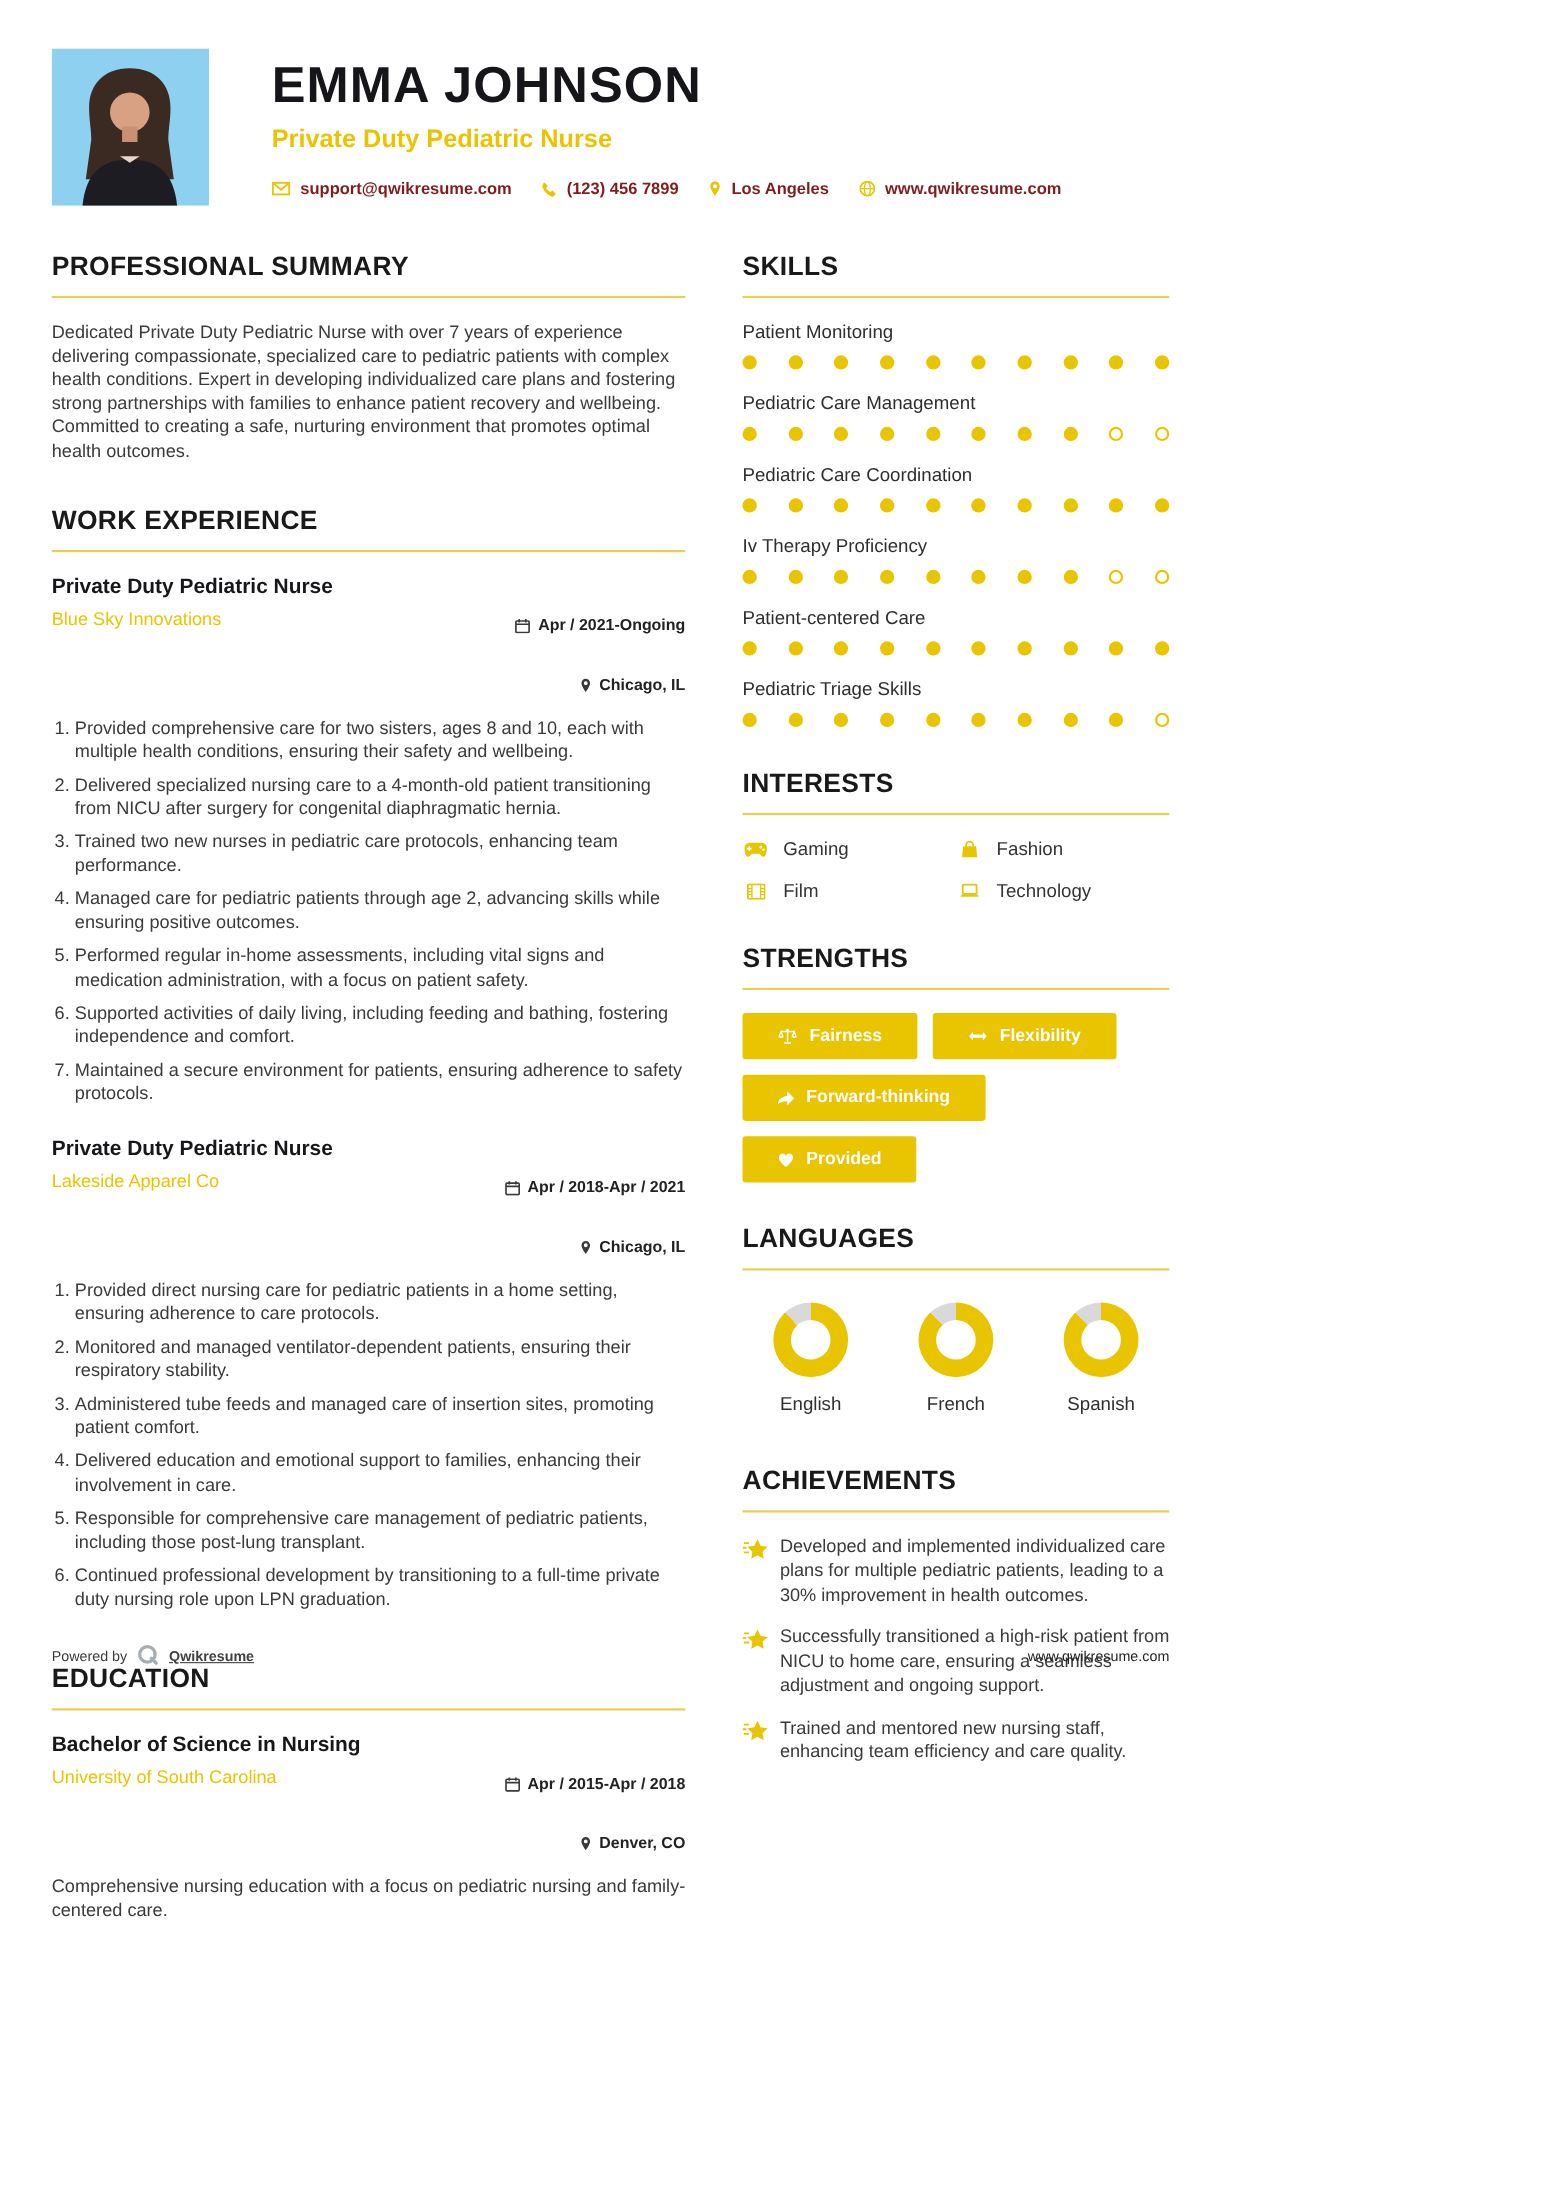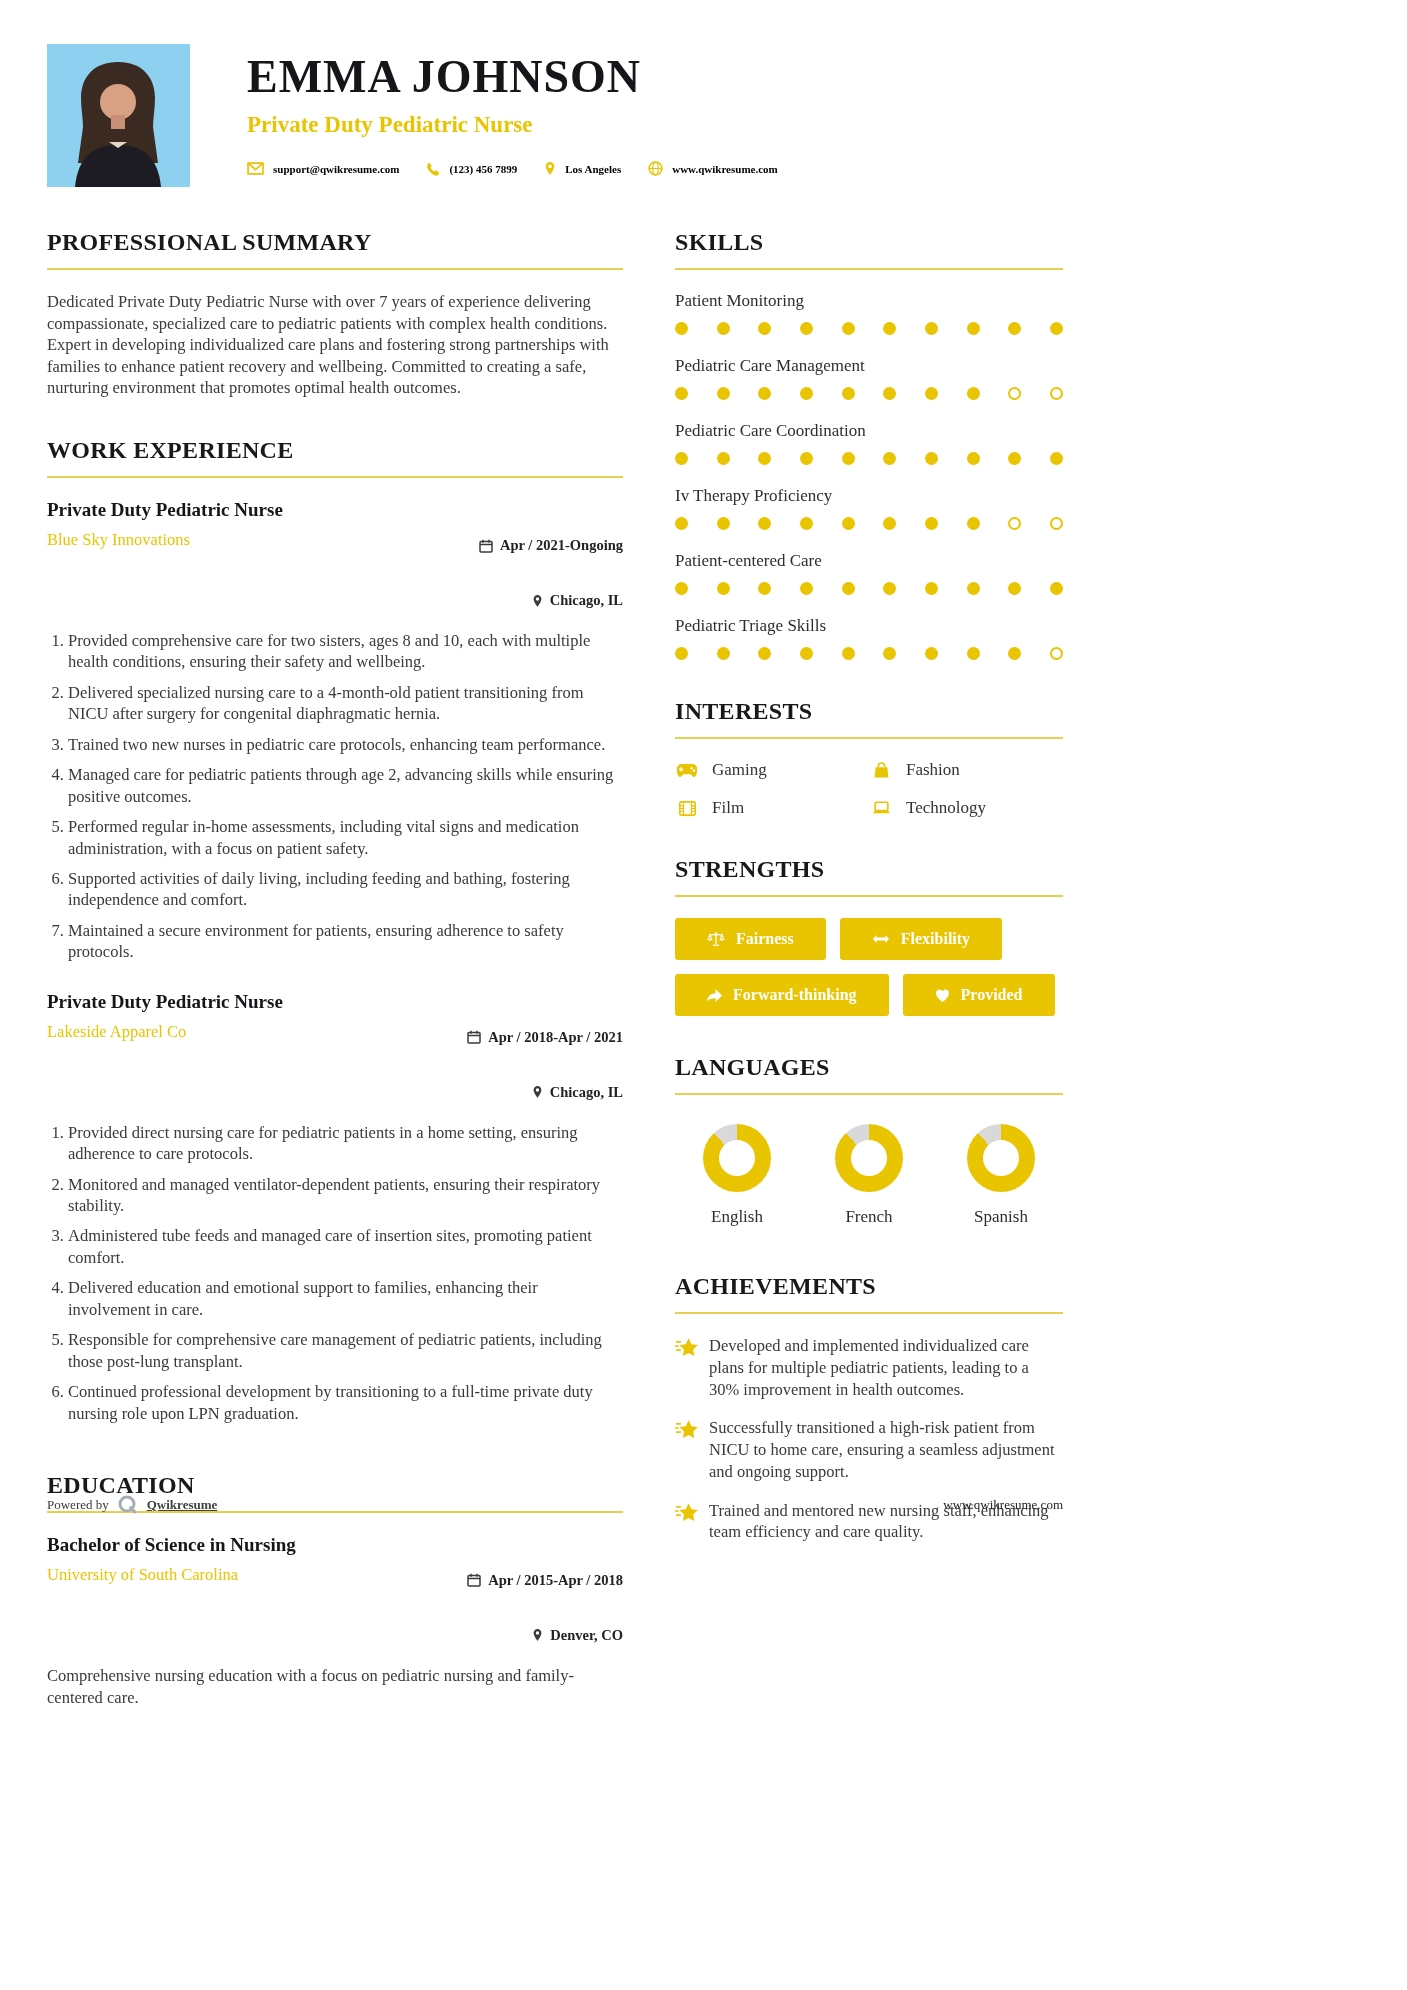--- a/index.html
+++ b/index.html
@@ -1,32 +1,32 @@
 <!DOCTYPE html>
 <html style="--accent: #e9c400; --accent-underline: #e8cf52; --photo-bg: #8ed0ef;"><head>
 <meta charset="utf-8">
 <style>
   * { margin:0; padding:0; box-sizing:border-box; }
   html,body { background:#ffffff; }
   .page {
     width:1407px; height:1990px; position:relative; background:#fff;
-    font-family:Liberation Serif, serif; color:#3a3a3a;
+    font-family:Liberation Sans, sans-serif; color:#3a3a3a;
     overflow:hidden;
   }
   .content { position:absolute; left:47px; top:44px; width:1016px; }
 
   
   header { display:flex; gap:57px; margin-bottom:42px; }
   .photo { width:143px; height:143px; flex:none; }
   .photo svg { display:block; }
   .header-info { padding-top:6px; }
   h1 { font-size:46px; font-weight:800; letter-spacing:1px; color:#15151a; }
   .job-title { font-size:23px; color:var(--accent,#e9c400); font-weight:600; margin-top:9px; }
   .contact-row { display:flex; gap:27px; margin-top:23px;
-                 font-size:11px; font-weight:700; color:#000000; }
+                 font-size:15px; font-weight:700; color:#7f1d1d; }
   .contact-item { display:flex; align-items:center; gap:9px; }
   .ic { display:inline-flex; align-items:center; }
   .ic-accent { color:var(--accent,#e9c400); }
   .ic-dark { color:#3a3a3a; }
 
   
   .columns { display:flex; align-items:flex-start; }
   .col-left { width:576px; margin-right:52px; flex:none; }
   .col-right { width:388px; flex:none; }
   section { margin-bottom:38px; }

